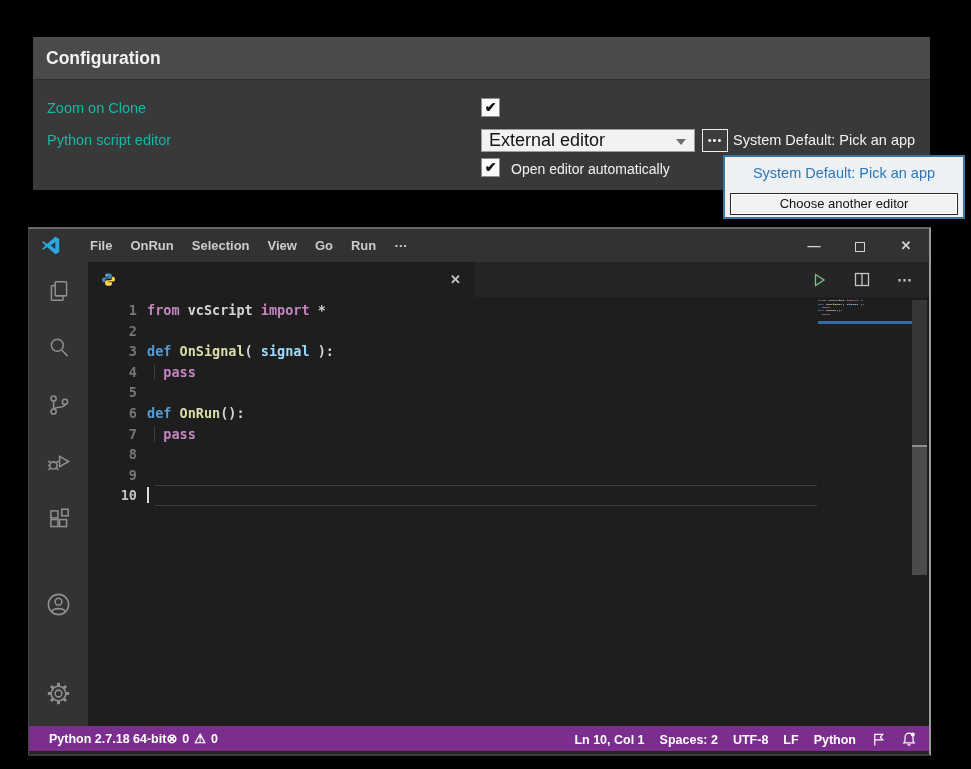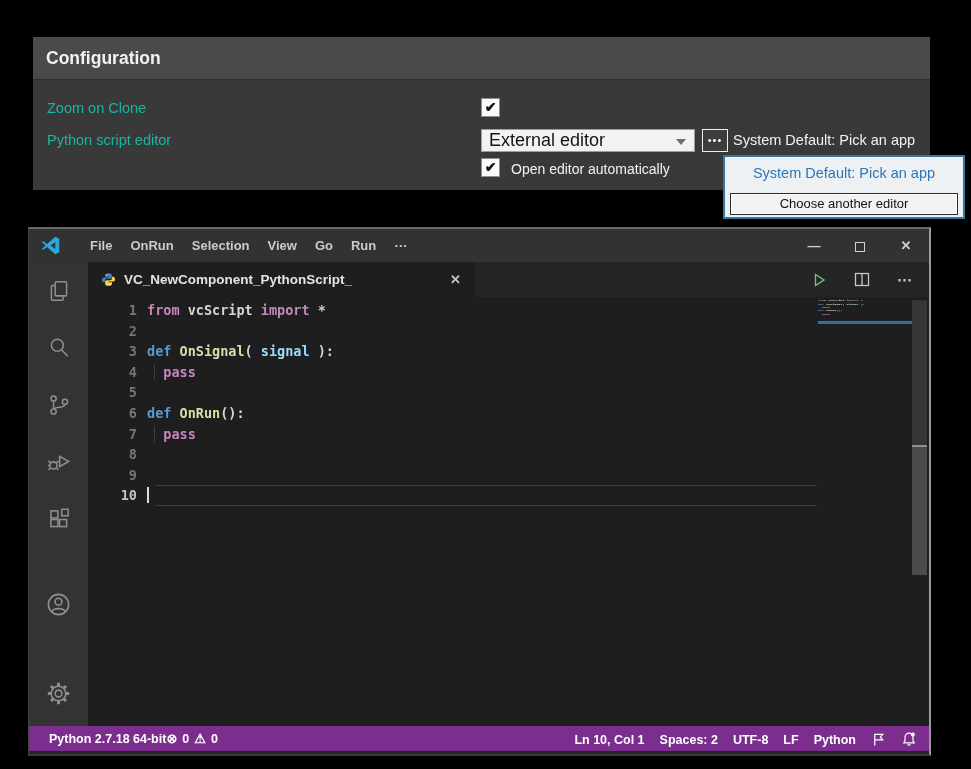--- a/index.html
+++ b/index.html
@@ -226,21 +226,20 @@
 
       <div class="editor-area">
         <div class="tabbar">
           <div class="tab">
             <svg class="tab-icon" viewBox="0 0 14 14">
               <path fill="#4584b6" d="M6.95 1.1 C4.4 1.1 3.8 2.2 3.8 3.05 V4.5 H7.1 V5.05 H2.65 C1.7 5.05 0.95 5.85 0.95 7.3 C0.95 8.75 1.6 9.6 2.55 9.6 H3.7 V8.2 C3.7 7.15 4.6 6.35 5.6 6.35 H8.6 C9.45 6.35 10.15 5.65 10.15 4.75 V3.05 C10.15 2.2 9.4 1.1 6.95 1.1 Z"></path>
               <circle fill="#ffffff" cx="5.4" cy="2.9" r="0.6"></circle>
               <path fill="#fbd344" d="M7.05 12.9 C9.6 12.9 10.2 11.8 10.2 10.95 V9.5 H6.9 V8.95 H11.35 C12.3 8.95 13.05 8.15 13.05 6.7 C13.05 5.25 12.4 4.4 11.45 4.4 H10.3 V5.8 C10.3 6.85 9.4 7.65 8.4 7.65 H5.4 C4.55 7.65 3.85 8.35 3.85 9.25 V10.95 C3.85 11.8 4.6 12.9 7.05 12.9 Z"></path>
               <circle fill="#ffffff" cx="8.6" cy="11.1" r="0.6"></circle>
             </svg>
-            <span class="tab-title">VC_NewComponent_PythonScript_</span>
             <span class="tab-close">✕</span>
           </div>
           <div class="editor-actions">
             <svg width="16" height="16" viewBox="0 0 16 16">
               <path d="M4.5 2.5 L13 8 L4.5 13.5 Z" fill="none" stroke="#79c879" stroke-width="1.3"></path>
             </svg>
             <svg width="16" height="15" viewBox="0 0 16 15">
               <rect x="1.5" y="1.5" width="13" height="12" fill="none" stroke="#c5c5c5" stroke-width="1.3"></rect>
               <path d="M8 1.5 V13.5" stroke="#c5c5c5" stroke-width="1.3"></path>
             </svg>

